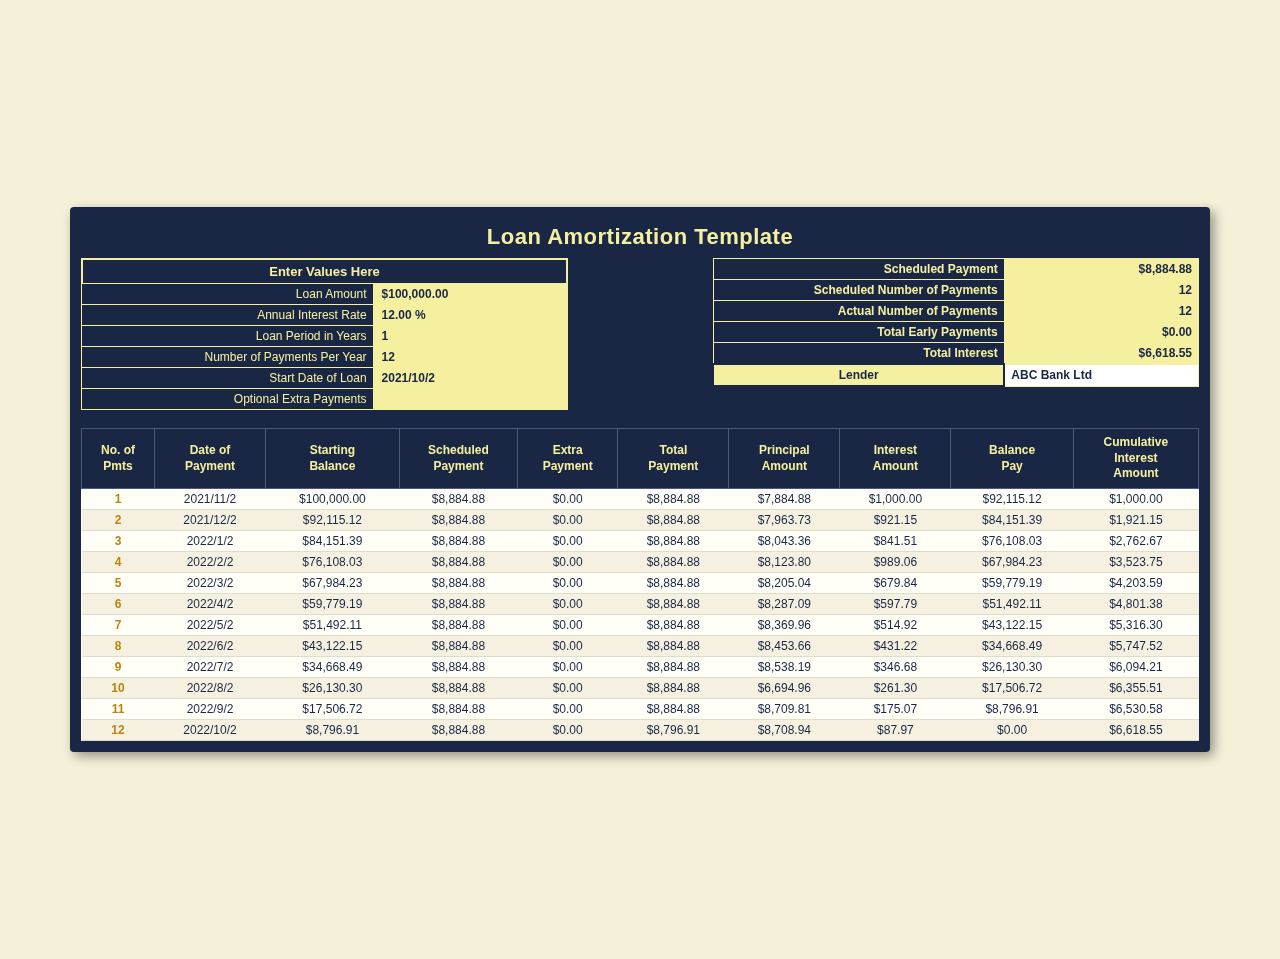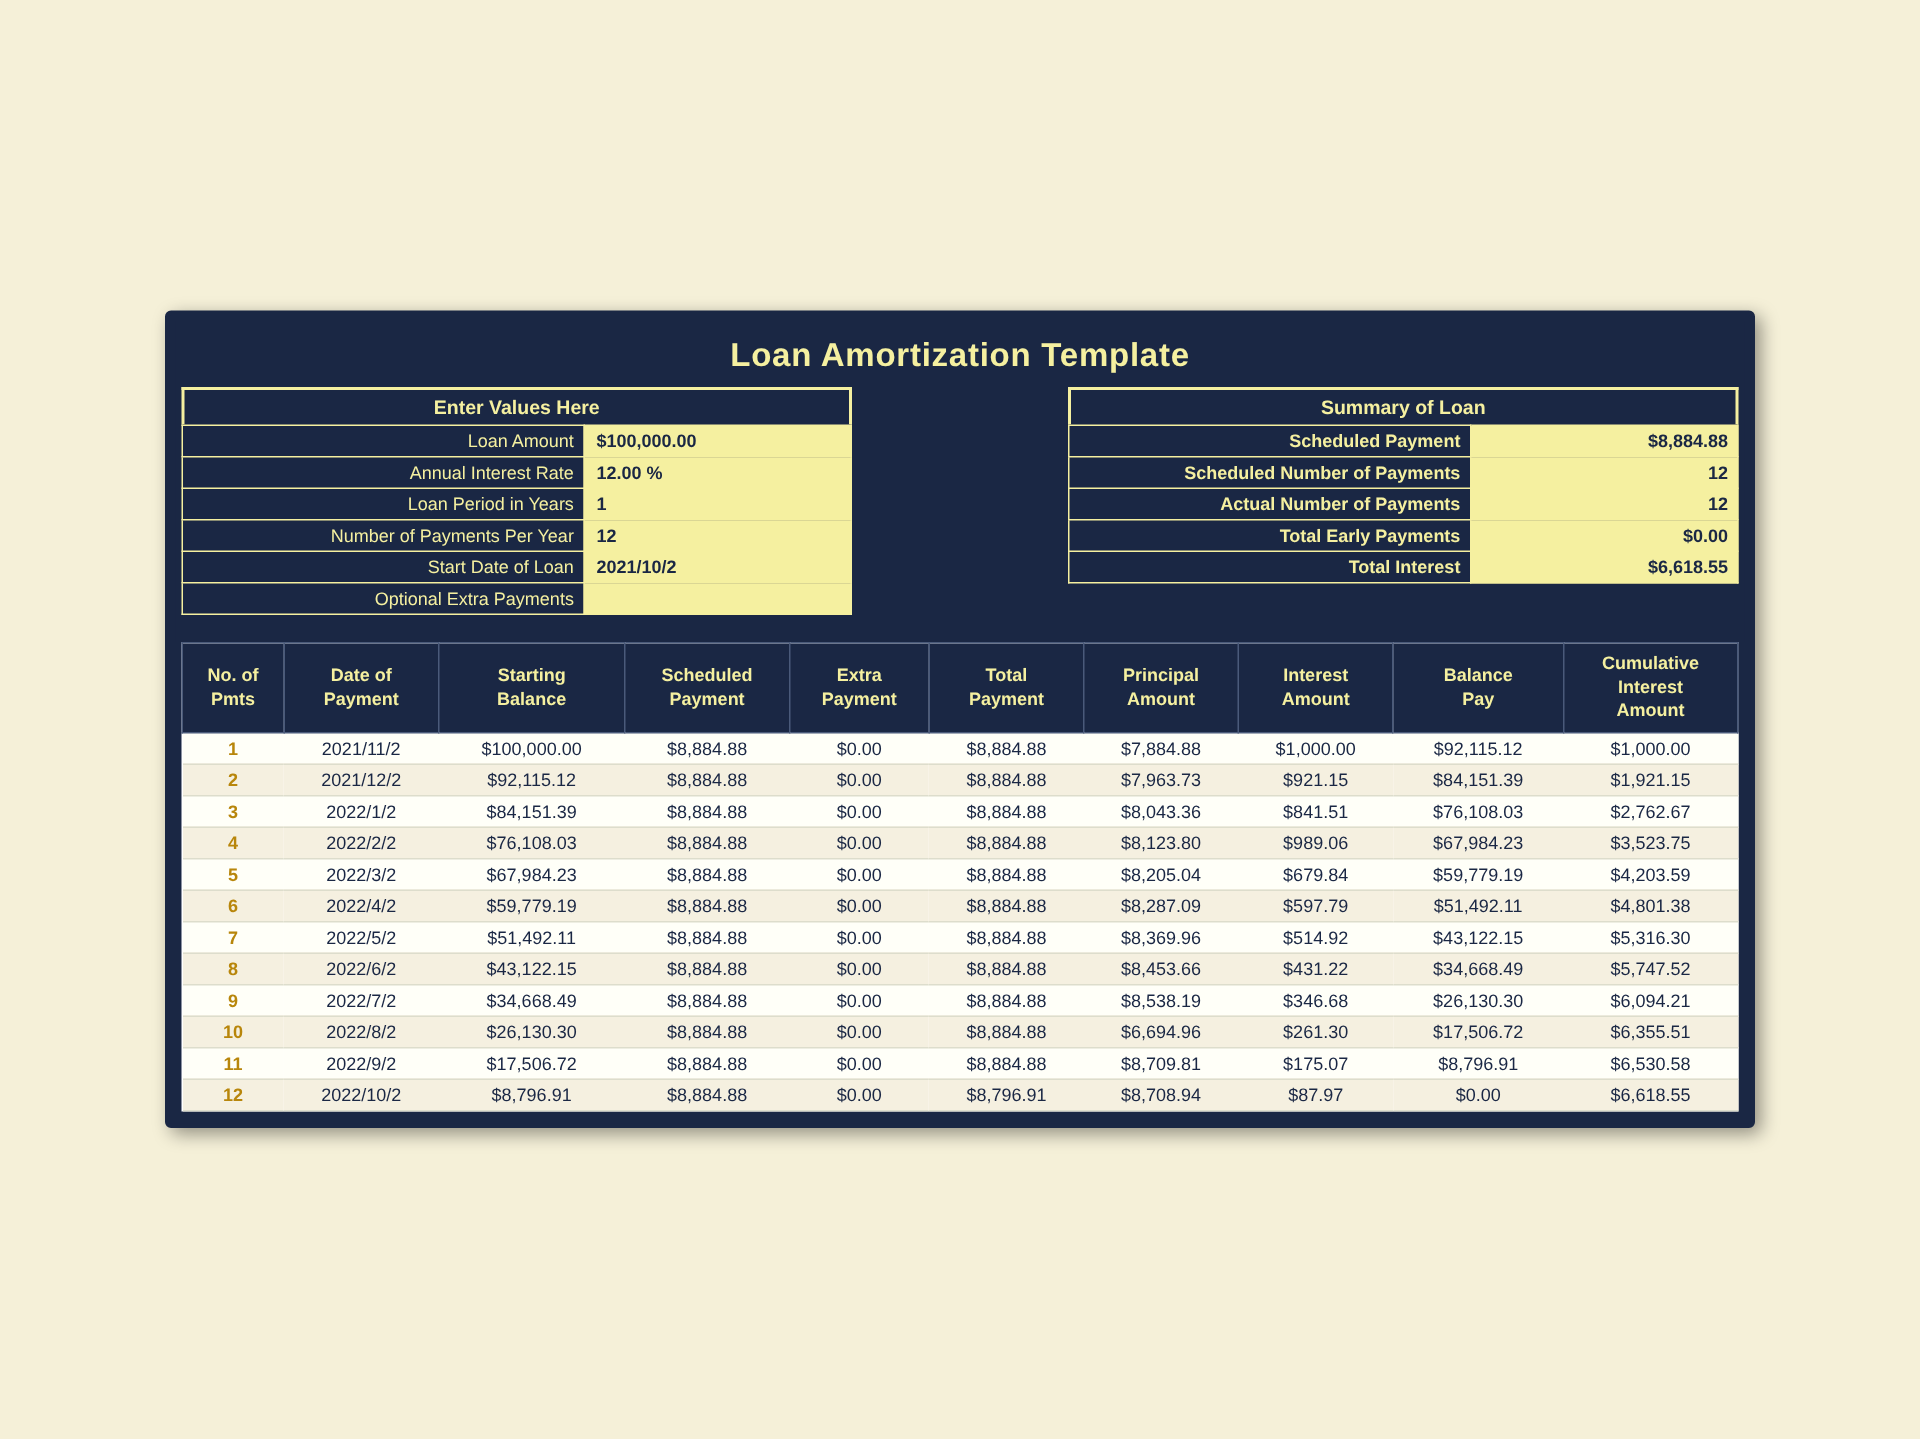--- a/index.html
+++ b/index.html
@@ -10,21 +10,21 @@
       justify-content: center;
       align-items: center;
       min-height: 100vh;
       padding: 20px;
     }
     .outer-container {
       background: #1a2744;
       border: 3px solid #1a2744;
       border-radius: 4px;
       padding: 4px;
-      width: 1060px;
+      width: 1140px;
       box-shadow: 4px 4px 12px rgba(0,0,0,0.4);
     }
     .title-bar {
       background: #1a2744;
       color: #f5f0a0;
       text-align: center;
       font-size: 22px;
       font-weight: bold;
       padding: 10px 0 8px 0;
       letter-spacing: 0.5px;
@@ -177,21 +177,20 @@
             <td class="label-cell">Optional Extra Payments</td>
             <td class="value-cell"></td>
           </tr>
         </tbody>
       </table>
     </div>
 
     <div class="middle-spacer"></div>
 
     <div class="summary-section">
-      <div class="section-header">Summary of Loan</div>
       <table class="summary-table">
         <tbody>
           <tr>
             <td class="label-cell">Scheduled Payment</td>
             <td class="value-cell">$8,884.88</td>
           </tr>
           <tr>
             <td class="label-cell">Scheduled Number of Payments</td>
             <td class="value-cell">12</td>
           </tr>
@@ -199,20 +198,24 @@
             <td class="label-cell">Actual Number of Payments</td>
             <td class="value-cell">12</td>
           </tr>
           <tr>
             <td class="label-cell">Total Early Payments</td>
             <td class="value-cell">$0.00</td>
           </tr>
           <tr>
             <td class="label-cell">Total Interest</td>
             <td class="value-cell">$6,618.55</td>
+          </tr>
+          <tr class="lender-row">
+            <td class="lender-label">Lender</td>
+            <td class="lender-value">ABC Bank Ltd</td>
           </tr>
         </tbody>
       </table>
     </div>
   </div>
 
   <div style="height:10px; background:#1a2744;"></div>
 
   <div class="data-section">
     <table class="data-table">

